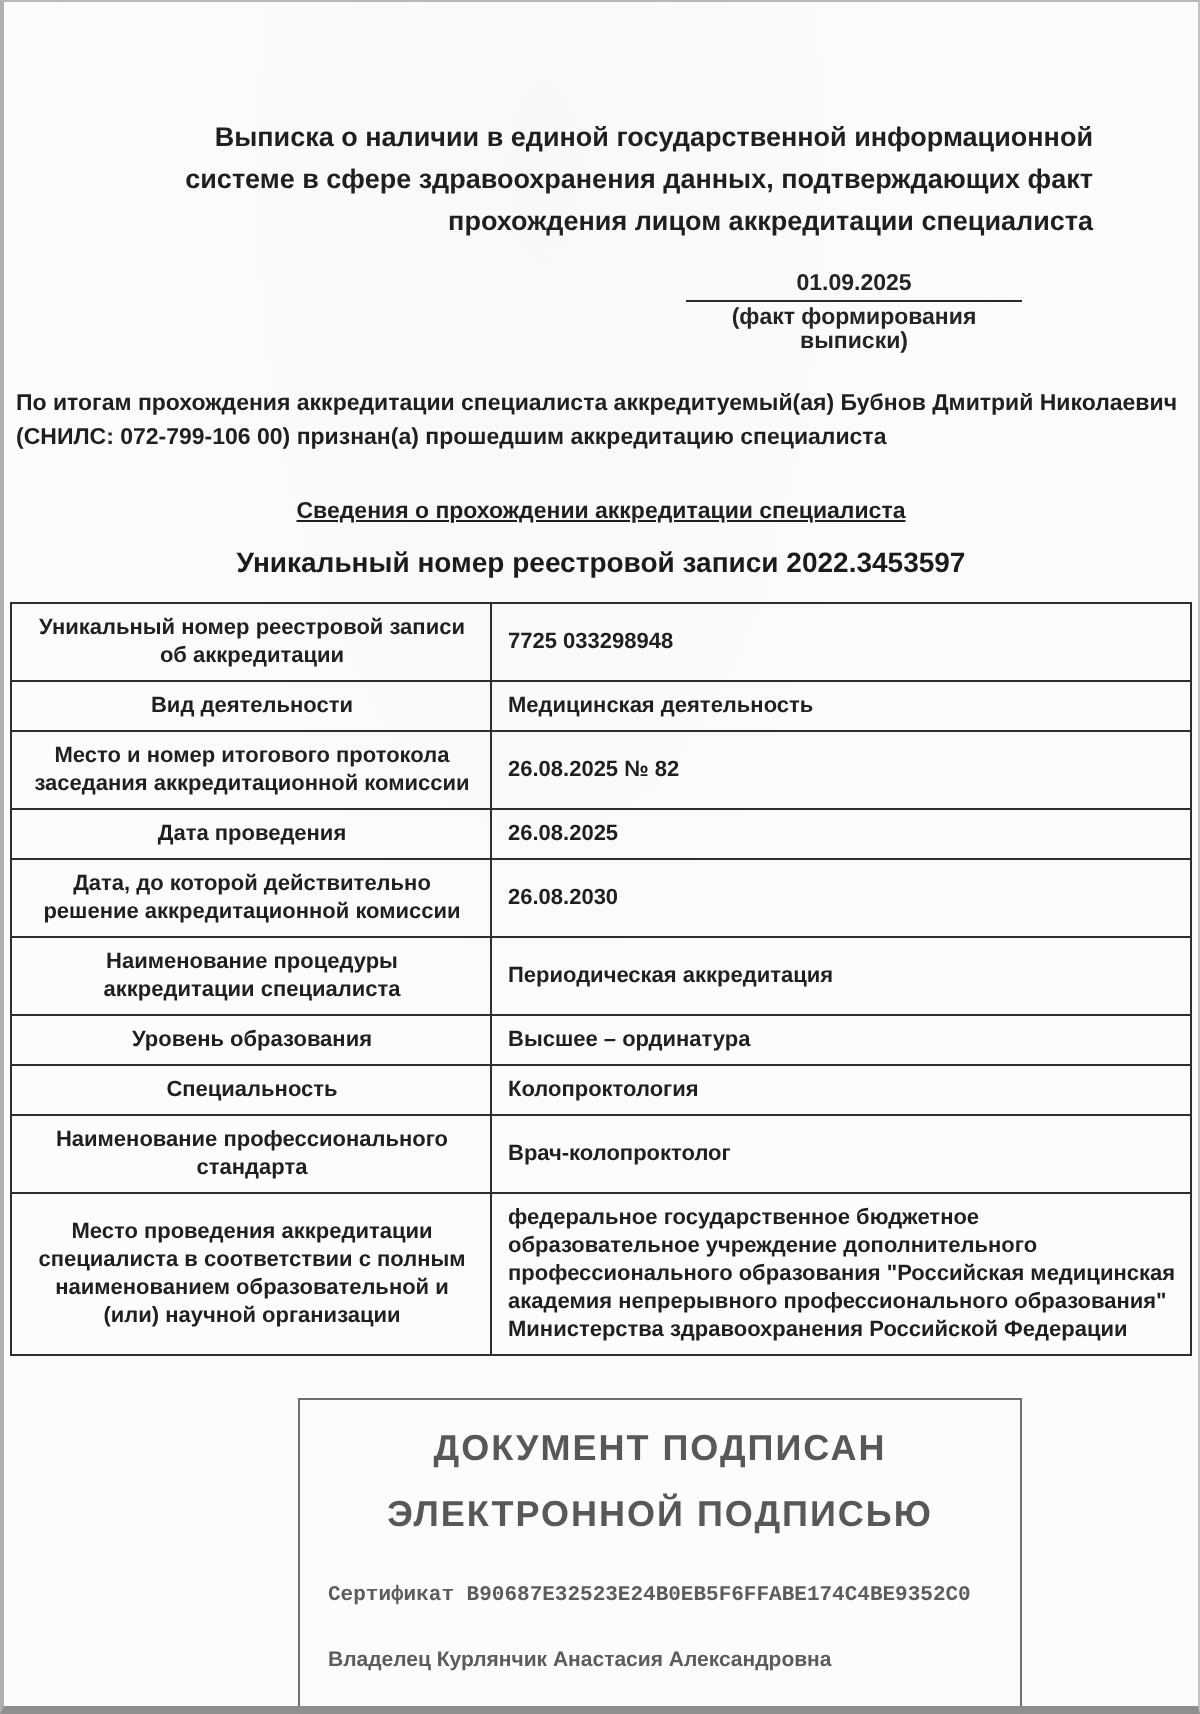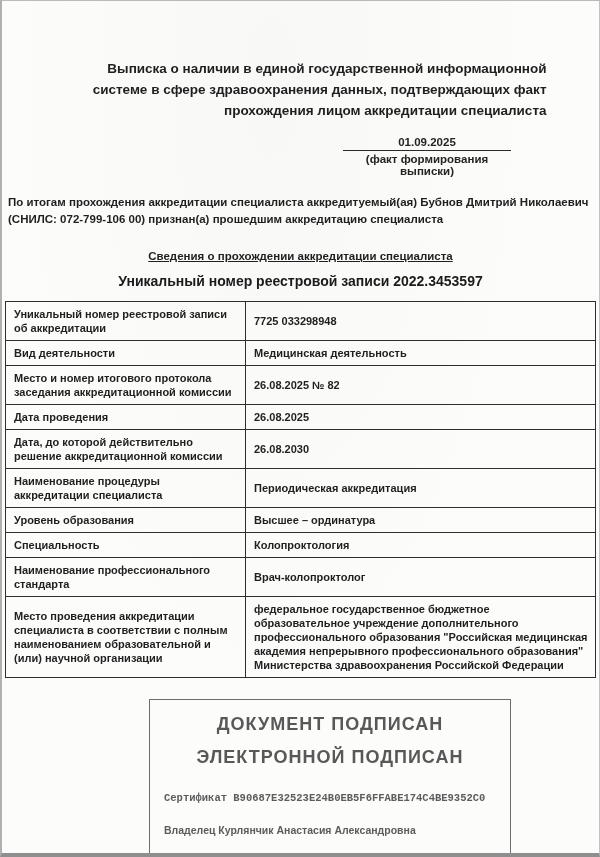--- a/index.html
+++ b/index.html
@@ -81,21 +81,21 @@
   table.acc-table td {
     border: 1.5px solid #2e2e2e;
     font-size: 11px;
     font-weight: bold;
     line-height: 14px;
     color: #1f1f1f;
     padding: 5px 7px 5px 8px;
     vertical-align: middle;
     word-wrap: break-word;
   }
-  table.acc-table td.label-cell { width: 224px; }
+  table.acc-table td.label-cell { width: 224px; text-align: center; }
   table.acc-table td.value-cell { width: 334px; }
   .stamp-box {
     box-sizing: border-box;
     width: 362px;
     margin: 21px 0 0 147px;
     border: 1.5px solid #6e6e6e;
     padding: 14px 14px 10px 14px;
     color: #565656;
   }
   .stamp-title {
@@ -173,21 +173,21 @@
         </tr>
         <tr>
           <td class="label-cell">Место проведения аккредитации специалиста в соответствии с полным наименованием образовательной и (или) научной организации</td>
           <td class="value-cell">федеральное государственное бюджетное образовательное учреждение дополнительного профессионального образования "Российская медицинская академия непрерывного профессионального образования" Министерства здравоохранения Российской Федерации</td>
         </tr>
       </tbody>
   </table>
 
   <div class="stamp-box">
     <div class="stamp-title">ДОКУМЕНТ ПОДПИСАН</div>
-    <div class="stamp-title">ЭЛЕКТРОННОЙ ПОДПИСАН</div>
+    <div class="stamp-title">ЭЛЕКТРОННОЙ ПОДПИСЬЮ</div>
     <div class="stamp-details">
       <div class="stamp-line">Сертификат B90687E32523E24B0EB5F6FFABE174C4BE9352C0</div>
       <div class="stamp-line">Владелец Курлянчик Анастасия Александровна</div>
       <div class="stamp-line">Действителен с 22.11.2024 по 15.02.2026</div>
     </div>
   </div>
 
 </div>
 
 </body></html>

